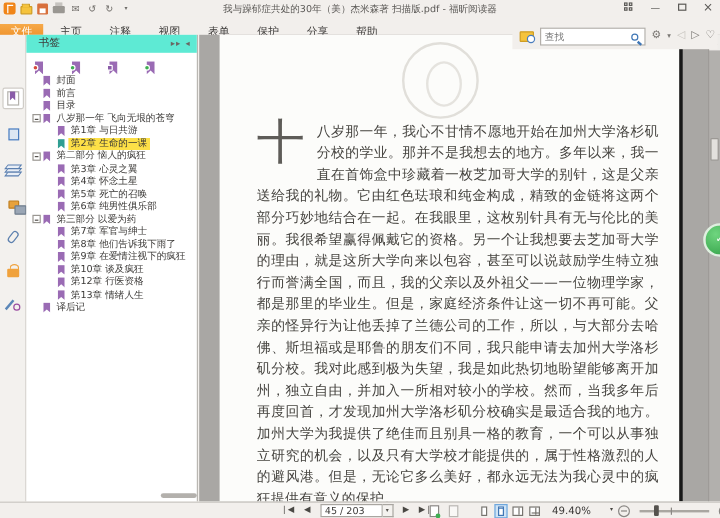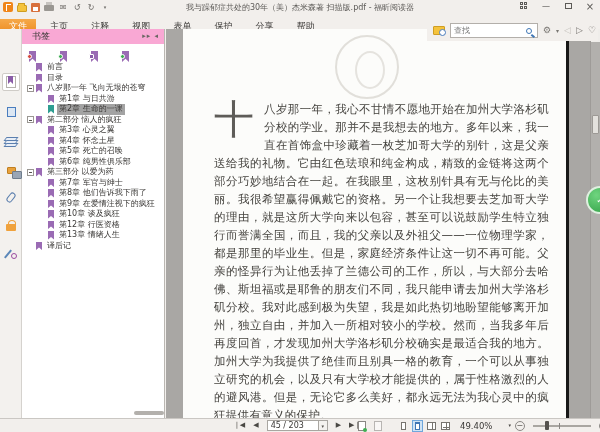--- a/index.html
+++ b/index.html
@@ -60,35 +60,35 @@
   .bubbles::after { content:""; position:absolute; left:4px; top:3px; width:8px; height:6px; background:#9aa6b5; border:1px solid #6f7d8d; border-radius:1px; }
   .clip { width:6px; height:11px; border:1.5px solid #5b7fae; border-radius:3px; transform:rotate(38deg); }
   .lock { width:10px; height:7px; background:#f0a23c; border-radius:1px; position:relative; margin-top:5px; }
   .lock::before { content:""; position:absolute; left:2px; top:-4px; width:6px; height:6px; border:1.5px solid #f0a23c; border-radius:50% 50% 0 0; border-bottom:none; }
   .signpen { width:11px; height:11px; position:relative; }
   .signpen::before { content:""; position:absolute; left:1px; top:1px; width:2px; height:10px; background:#5b87b8; transform:rotate(40deg); }
   .signpen::after { content:""; position:absolute; right:0; bottom:0; width:4px; height:4px; border:1.5px solid #9a4ca0; border-radius:50%; }
 
   
   .bmpanel { position:absolute; left:22px; top:29px; width:143px; height:389px; background:#fff; border-right:1px solid #bab7b2; }
-  .bm-head { position:absolute; left:0; top:0; width:100%; height:15px; background:#f9a8d4; font-size:9px; color:#3c3a38; line-height:15px; padding-left:10px; }
+  .bm-head { position:absolute; left:0; top:0; width:100%; height:15px; background:#5eead4; font-size:9px; color:#3c3a38; line-height:15px; padding-left:10px; }
   .bm-head-ctl { position:absolute; right:5px; top:0; font-size:7px; color:#6a6763; letter-spacing:1px; }
   .bm-actions { position:absolute; left:0; top:16px; width:100%; height:15px; display:flex; align-items:center; gap:23px; padding-left:7px; }
   .bm-act { position:relative; width:8px; height:11px; }
   .bm-act .flag { width:7px; height:11px; }
   .bm-act i { position:absolute; left:-2px; bottom:-1px; width:5px; height:5px; border-radius:50%; border:1px solid #fff; }
   .dot-red { background:#d5493c; } .dot-green { background:#3fae52; } .dot-purple { background:#8a5ca8; border-radius:1px !important; }
   .bm-tree { position:absolute; left:0; top:33px; width:100%; }
   .bm-row { display:flex; align-items:center; height:10.5px; white-space:nowrap; overflow:hidden; }
   .bm-row .exp { width:7px; height:7px; border:1px solid #9a9792; background:#fff; position:relative; flex:none; margin-right:2px; }
   .bm-row .exp::after { content:""; position:absolute; left:1px; top:2.5px; width:3px; height:1px; background:#55524e; }
   .bm-row .flag { width:6px; height:8.5px; flex:none; }
   .bm-label { font-size:8px; color:#3a3836; margin-left:3px; padding:0 2px; line-height:10.5px; }
   .lvl0 { padding-left:14px; } .lvl0.has-exp { padding-left:5px; } .lvl1 { padding-left:26px; }
-  .bm-row.sel .bm-label { background:#a3a3a3; }
+  .bm-row.sel .bm-label { background:#fde047; }
   .hscroll-thumb { position:absolute; left:112px; bottom:3px; width:30px; height:4px; background:#b3b0ac; border-radius:2px; }
 
   
   .docarea { position:absolute; left:166px; top:29px; width:424px; height:389px; background:#a9a7a4; overflow:hidden; }
   .page { position:absolute; left:17px; top:0; width:386px; height:389px; background:#fcfcfa; border-right:3px solid #181818; }
   .watermark { position:absolute; left:152px; top:6px; width:64px; height:64px; border:2px solid rgba(175,170,158,0.35); border-radius:50%; }
   .watermark::after { content:""; position:absolute; left:18px; top:14px; width:26px; height:34px; border:2px solid rgba(175,170,158,0.30); border-radius:50%; }
   .pagetext { position:absolute; left:31px; right:17px; top:71px; font-size:11.5px; line-height:18px; color:#45433f; text-align:justify; letter-spacing:0.3px; }
   .dropcap { float:left; width:50px; height:38px; font-size:40px; line-height:38px; font-weight:300; color:#5e5c58; }
 
@@ -213,20 +213,24 @@
   </div>
   <div class="bm-actions">
     <span class="bm-act"><span class="flag"></span><i class="dot-red"></i></span>
     <span class="bm-act"><span class="flag"></span><i class="dot-green"></i></span>
     <span class="bm-act"><span class="flag"></span><i class="dot-purple"></i></span>
     <span class="bm-act"><span class="flag"></span><i class="dot-green"></i></span>
   </div>
   <div class="bm-tree">
     <div class="bm-row lvl0">
         <span class="flag"></span>
+        <span class="bm-label">封面</span>
+      </div>
+    <div class="bm-row lvl0">
+        <span class="flag"></span>
         <span class="bm-label">前言</span>
       </div>
     <div class="bm-row lvl0">
         <span class="flag"></span>
         <span class="bm-label">目录</span>
       </div>
     <div class="bm-row lvl0 has-exp">
         <span class="exp"></span>
         <span class="flag"></span>
         <span class="bm-label">八岁那一年 飞向无垠的苍穹</span>

